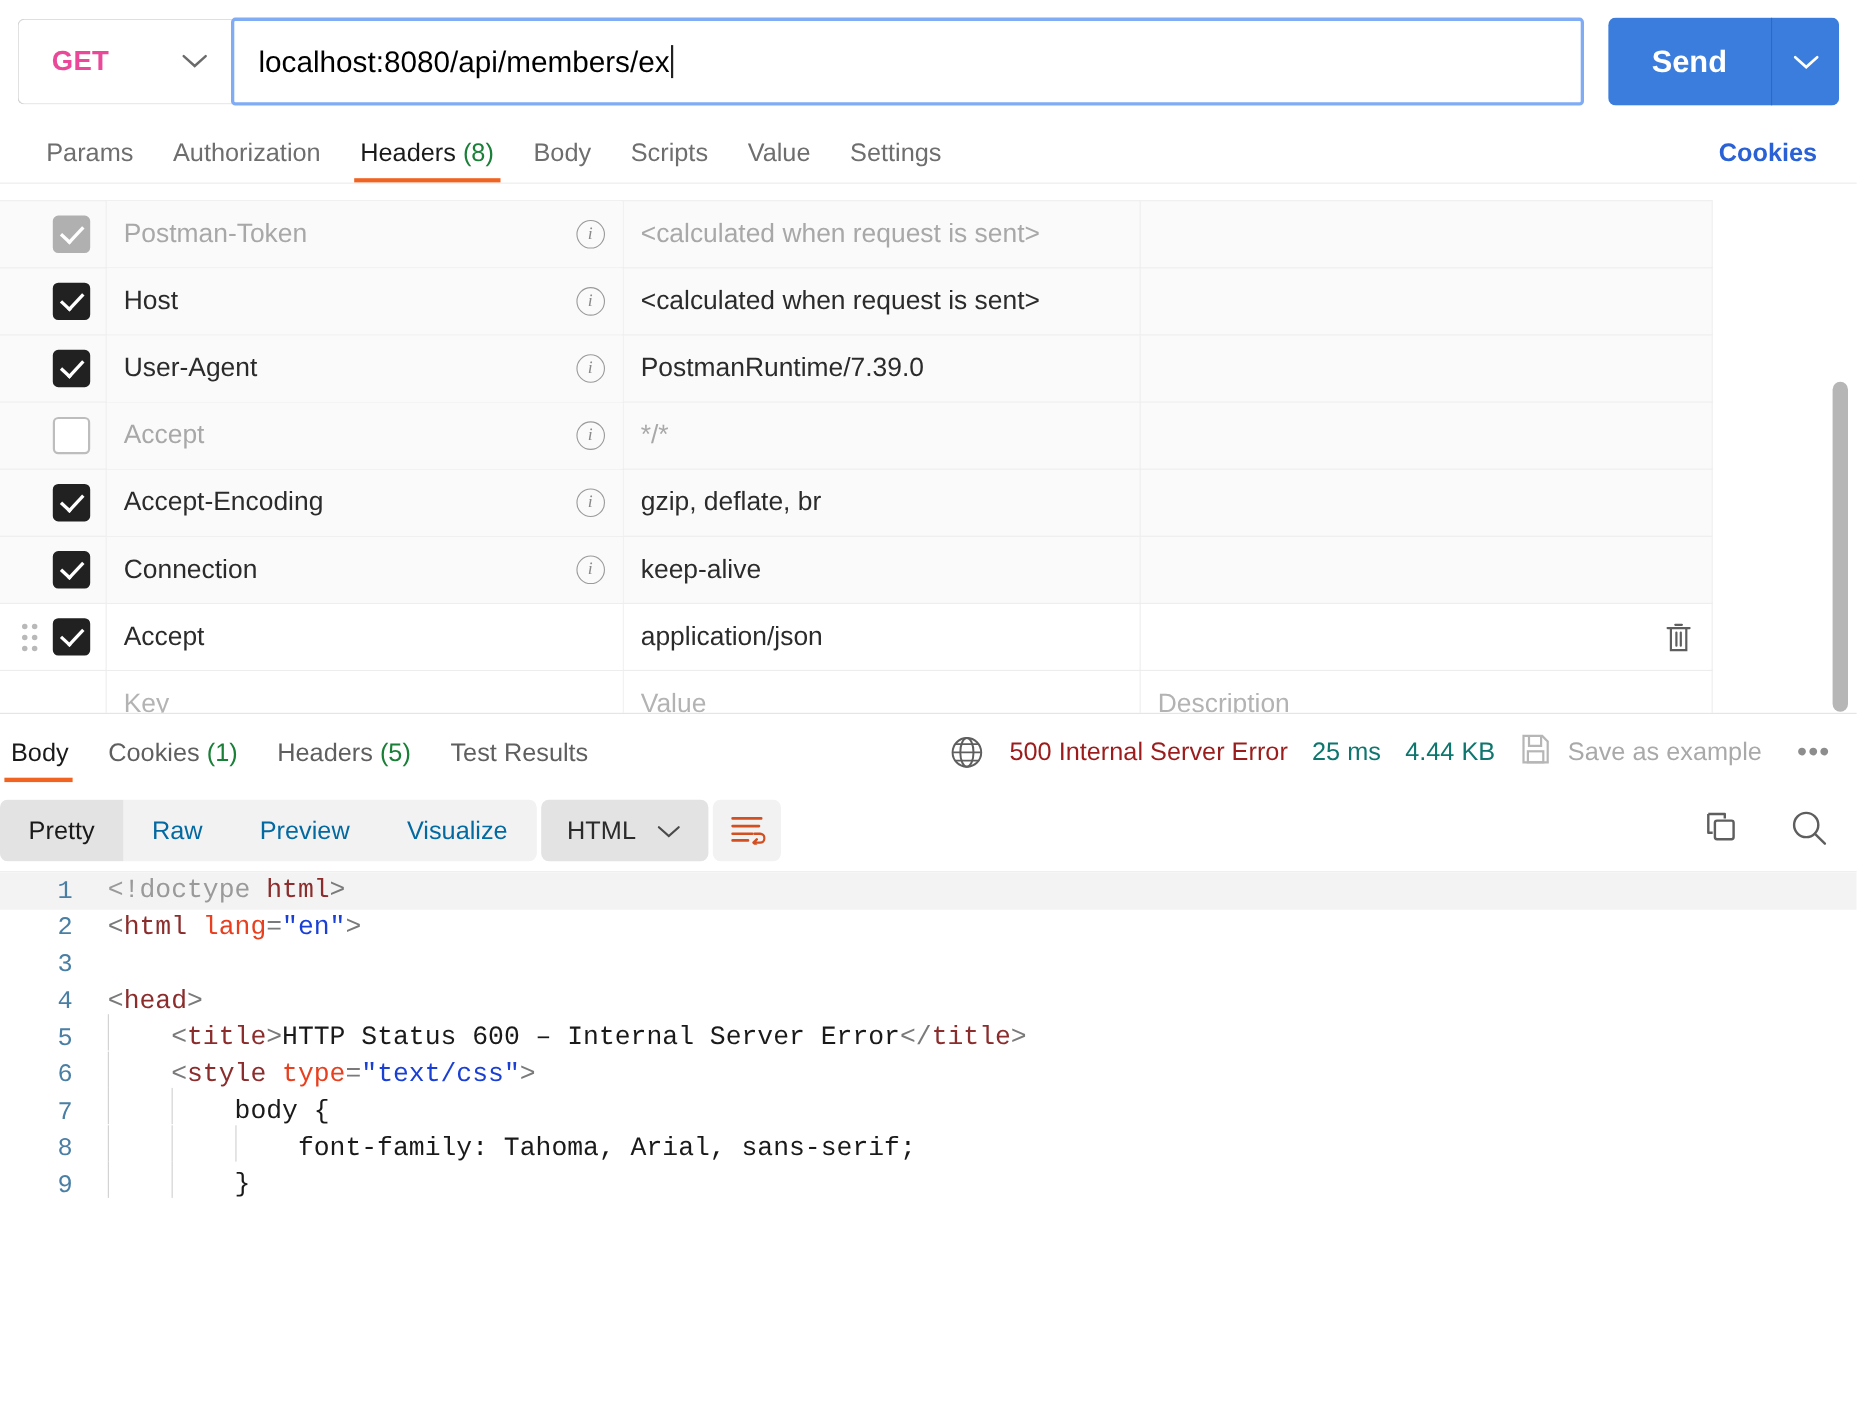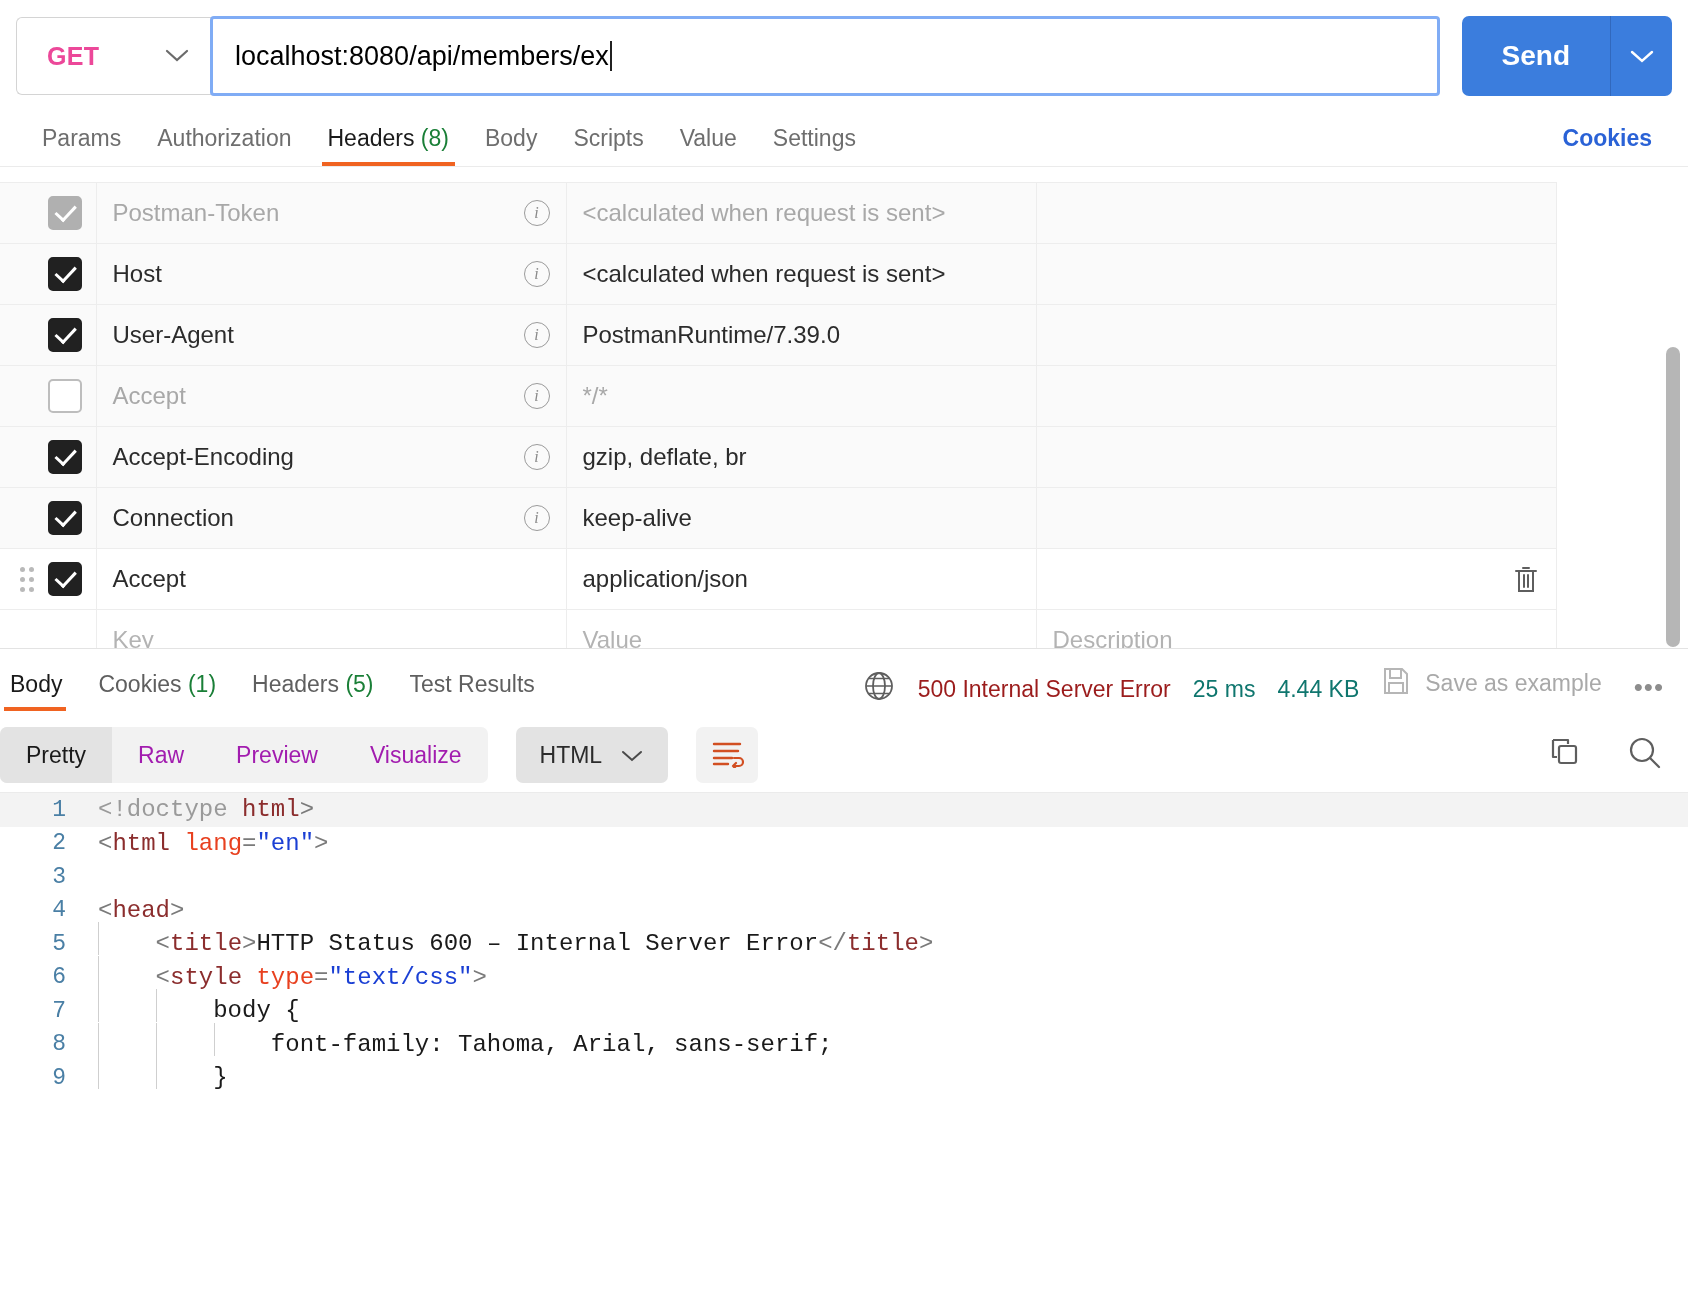--- a/index.html
+++ b/index.html
@@ -168,41 +168,41 @@
     font-size: 23px; color: #5f5f5f; padding: 0 18px; cursor: pointer;
     line-height: 70px; position: relative; white-space: nowrap;
   }
   .rstab.active { color: #1a1a1a; }
   .rstab.active::after {
     content: ""; position: absolute; left: 12px; right: 14px; bottom: 8px;
     height: 4px; background: #f06321;
   }
   .rstab .cnt { color: #1a7f37; }
   .meta {
-    margin-left: auto; display: flex; align-items: flex-end; gap: 22px;
+    margin-left: auto; display: flex; align-items: center; gap: 22px;
   }
   .globe { width: 34px; height: 34px; flex: none; }
   .status-err { color: #9b1c1c; font-size: 23px; }
   .ok-green { color: #0f766e; font-size: 23px; }
   .save-ex { display: flex; align-items: center; gap: 14px; color: #a9a9a9; font-size: 23px; cursor: pointer; }
   .kebab { color: #8d8d8d; font-size: 26px; letter-spacing: 1px; cursor: pointer; padding-left: 10px; }
 
   
   .view-bar {
     display: flex; align-items: center;
     padding: 8px 24px 8px 0;
-    height: 74px; gap: 28px;
+    height: 74px; gap: 4px;
   }
   .seg {
     display: flex; background: #f2f2f2; border-radius: 7px; overflow: hidden;
     height: 56px; align-items: stretch;
   }
   .seg div {
     display: flex; align-items: center; justify-content: center;
-    padding: 0 26px; font-size: 23px; color: #a21caf; cursor: pointer;
+    padding: 0 26px; font-size: 23px; color: #0369a1; cursor: pointer;
   }
   .seg div.active { background: #e3e3e3; color: #1a1a1a; }
   .fmt {
     display: flex; align-items: center; gap: 18px;
     background: #e3e3e3; border-radius: 7px; height: 56px; padding: 0 24px;
     font-size: 23px; color: #2b2b2b; cursor: pointer;
   }
   .wrapbtn {
     background: #f2f2f2; border-radius: 7px; width: 62px; height: 56px;
     display: flex; align-items: center; justify-content: center; cursor: pointer;

